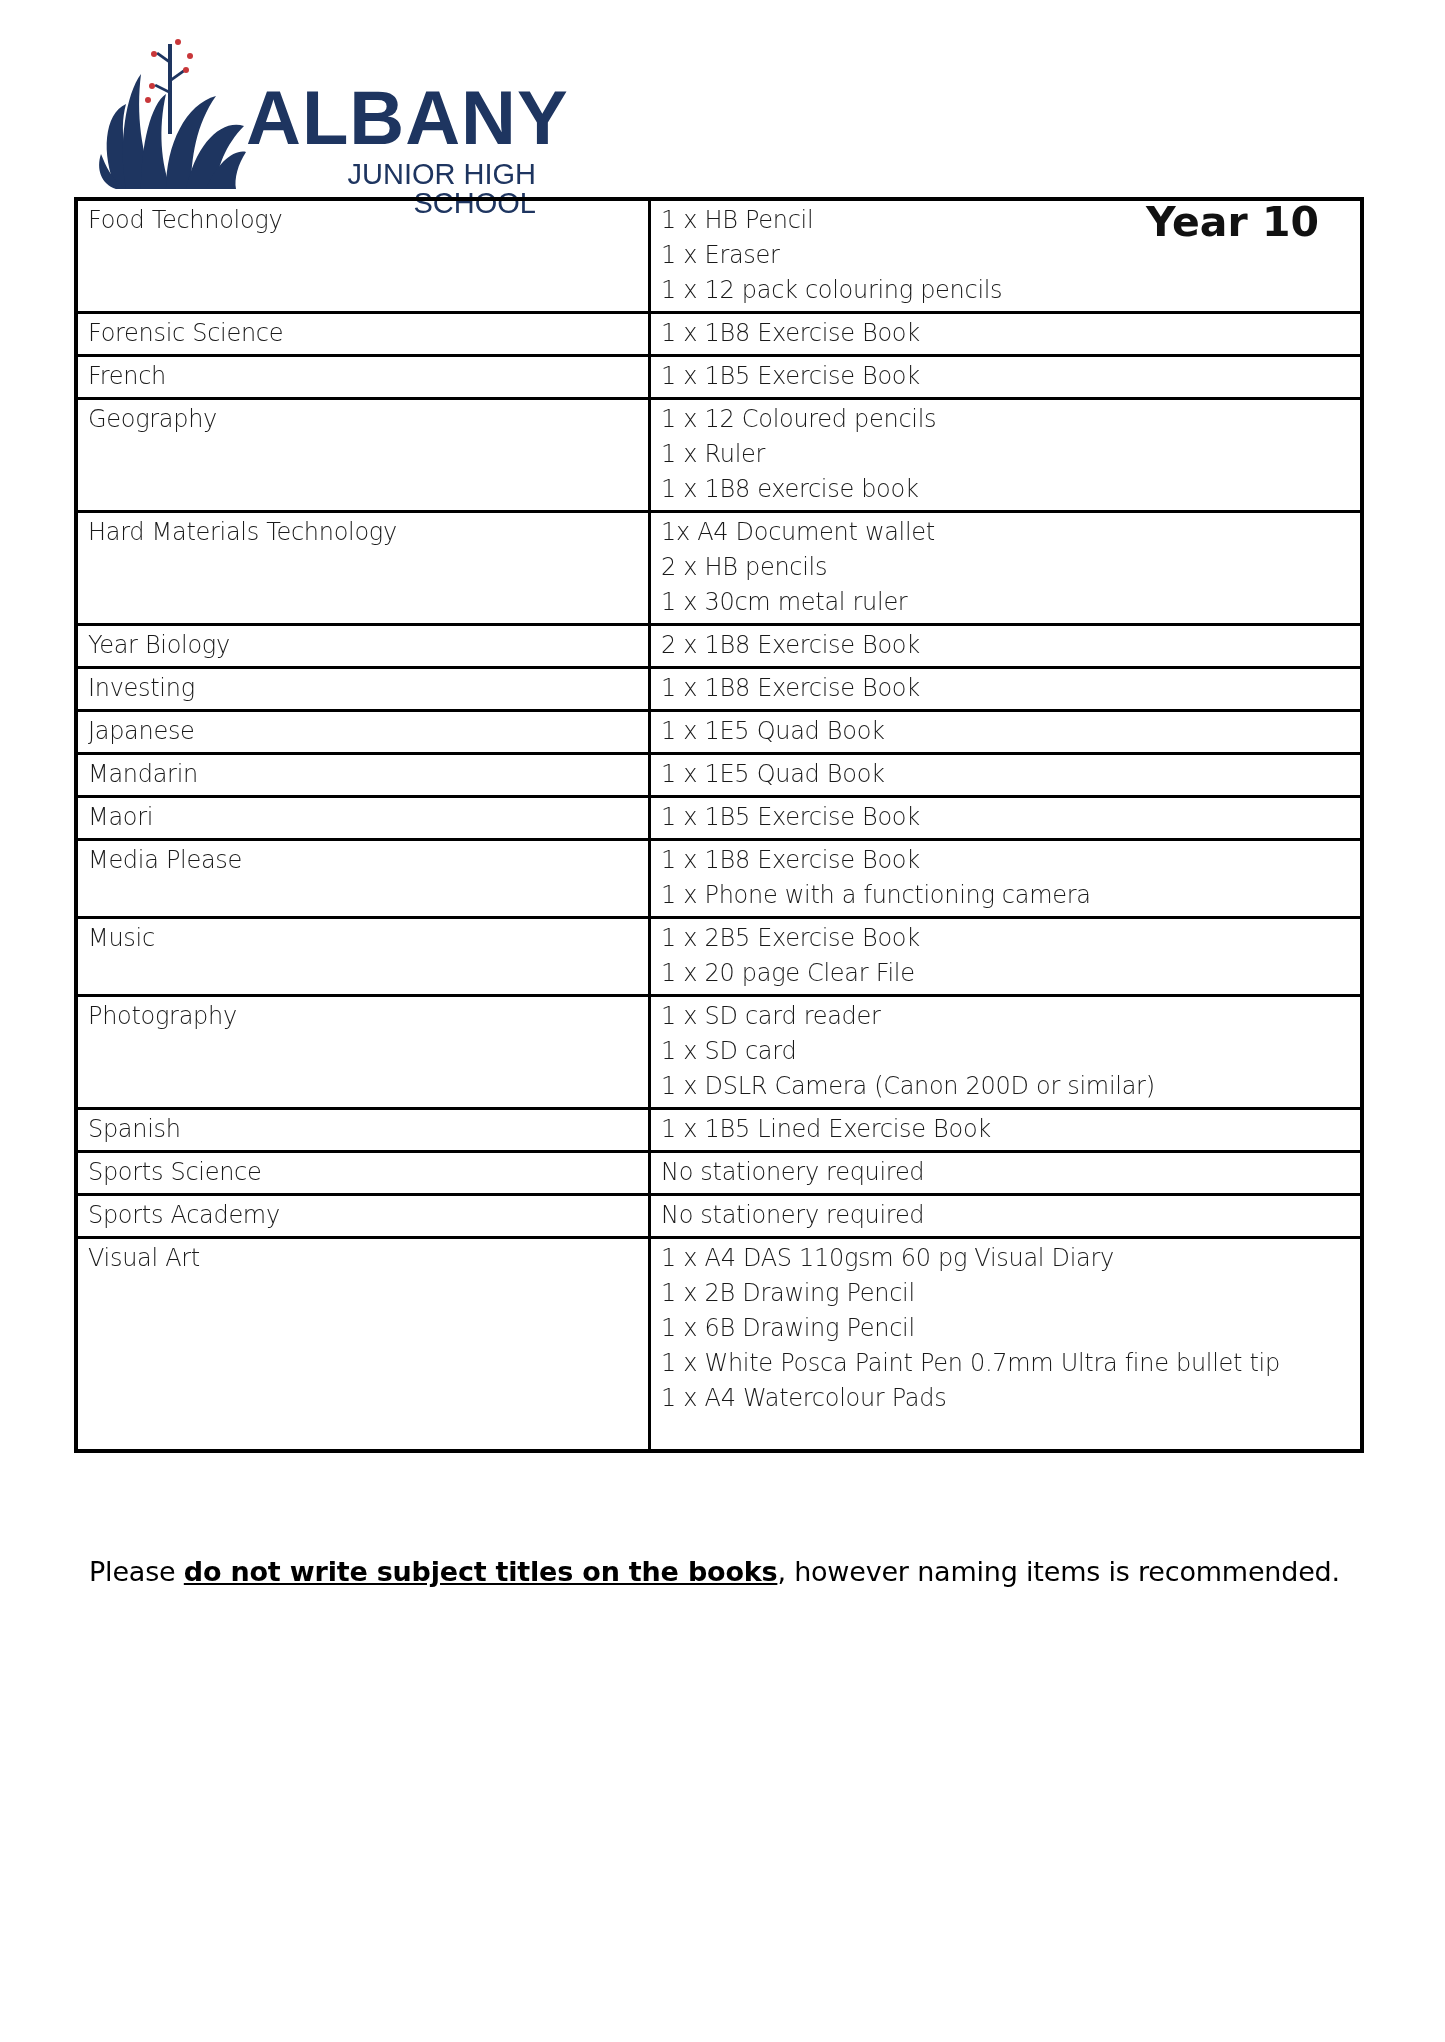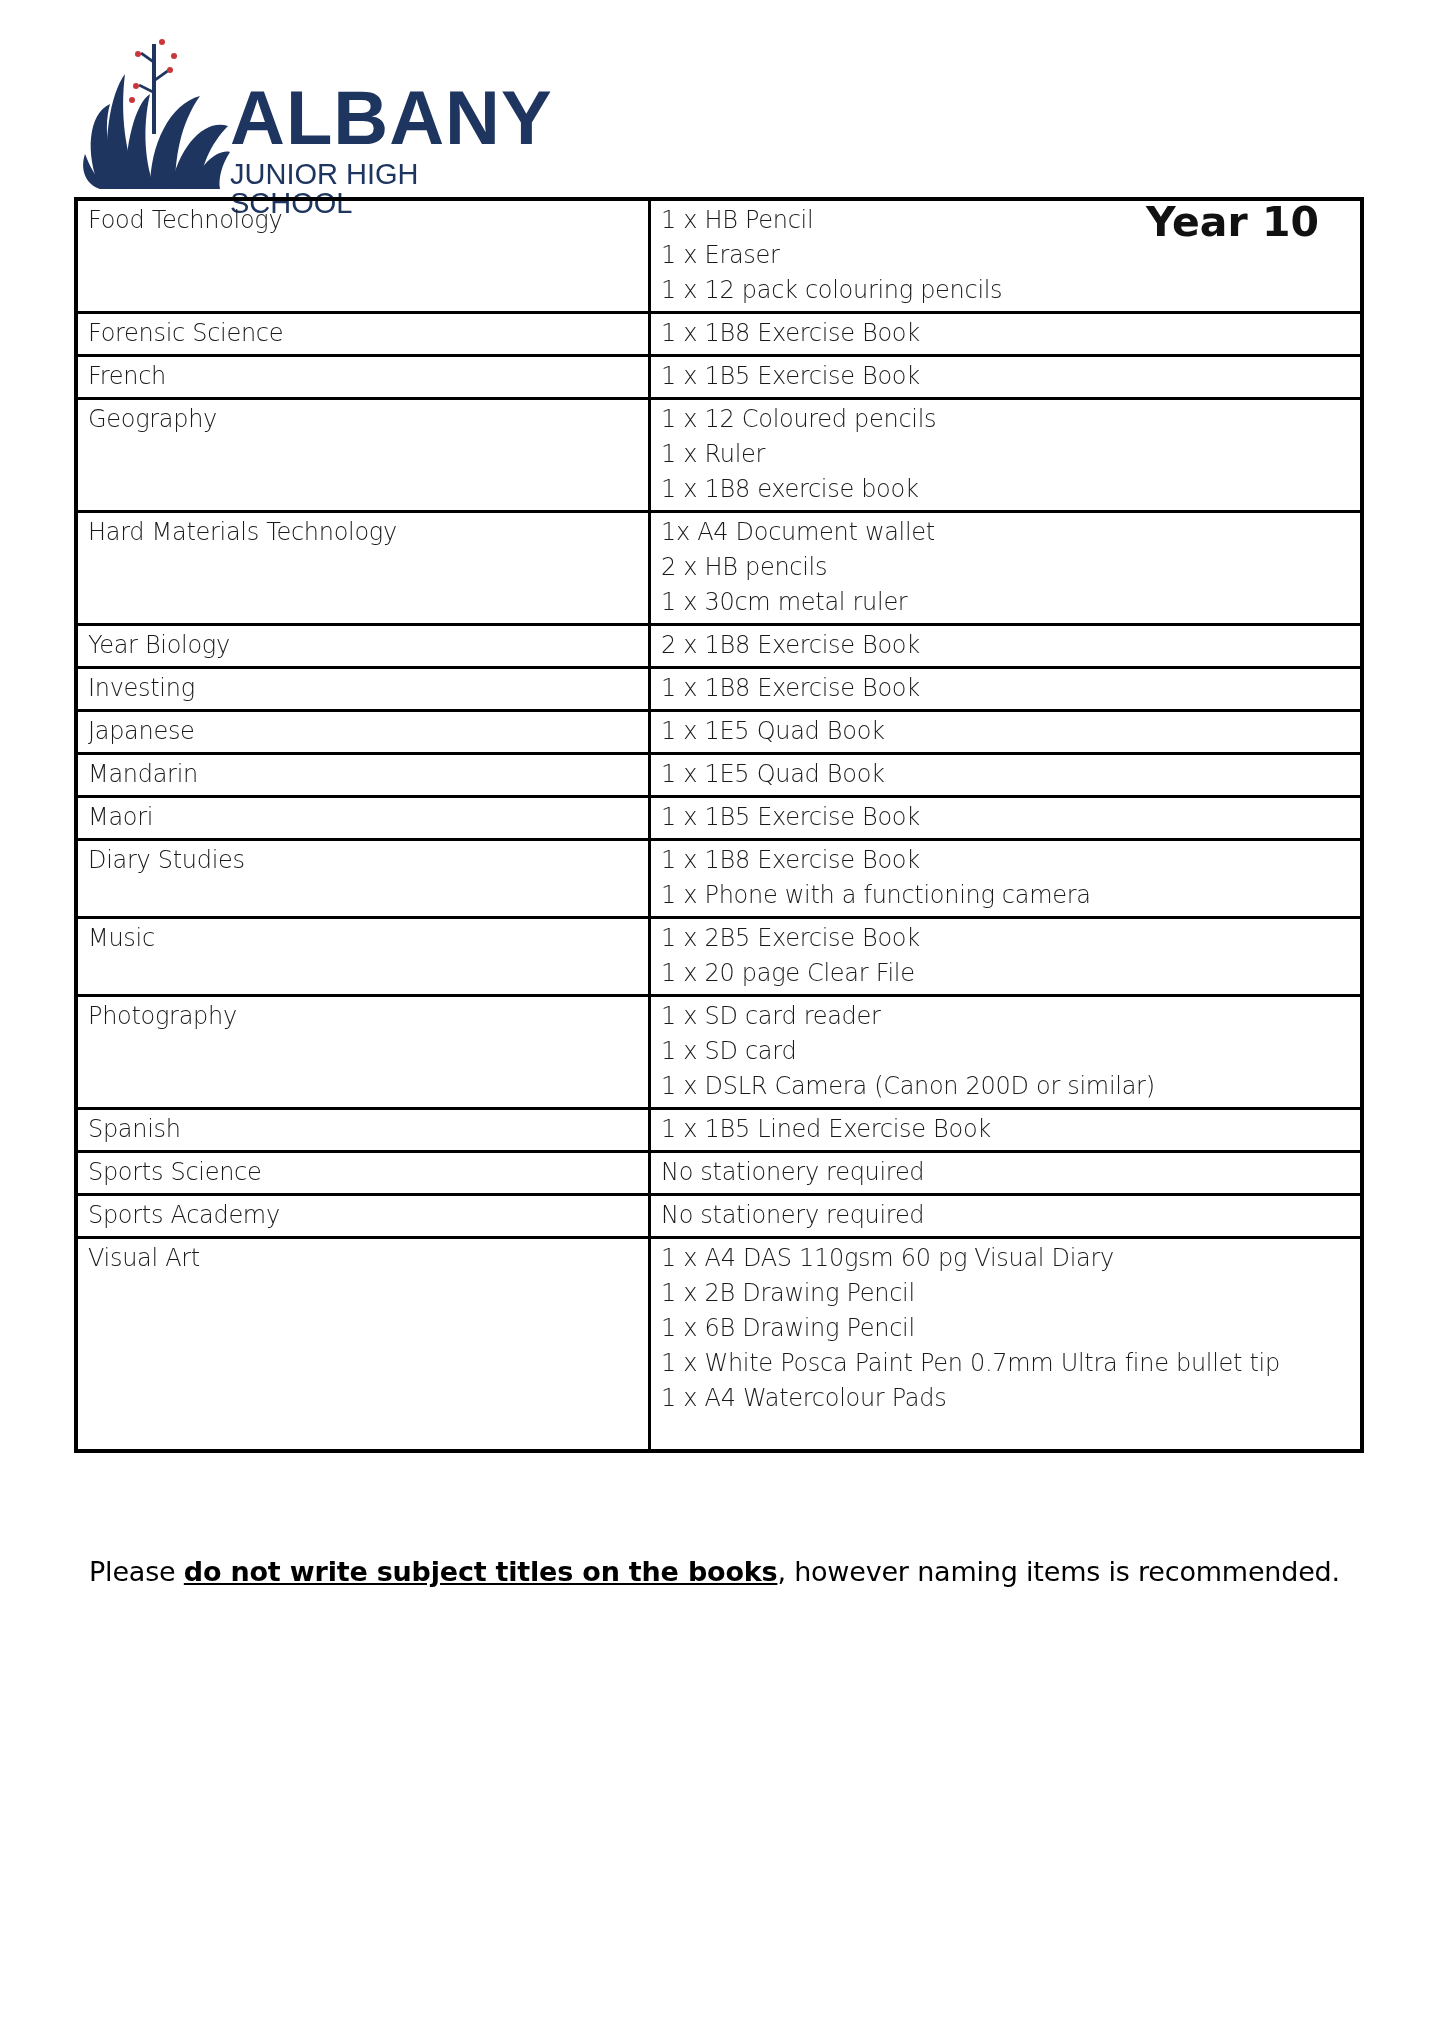--- a/index.html
+++ b/index.html
@@ -1,19 +1,19 @@
 <!DOCTYPE html>
 <html><head>
   <meta charset="utf-8">
   <style>
     html, body { margin: 0; padding: 0; background: #ffffff; }
     body { width: 1445px; height: 2042px; position: relative; overflow: hidden;
            font-family: "DejaVu Sans", sans-serif; color: #111; }
 
-    .logo { position: absolute; left: 80px; top: 34px; width: 440px; height: 160px; }
+    .logo { position: absolute; left: 96px; top: 34px; width: 440px; height: 160px; text-align: right; }
     .logo-word { position: absolute; left: 150px; top: 46px; font-family: "Liberation Sans", sans-serif;
                  font-weight: bold; font-size: 76px; letter-spacing: 1px; line-height: 1; }
     .logo-sub { position: absolute; left: 150px; top: 126px; font-family: "Liberation Sans", sans-serif;
                 font-size: 29px; line-height: 1; letter-spacing: 0px; }
 
     .year { position: absolute; left: 1146px; top: 154px; font-family: "DejaVu Sans", sans-serif;
             font-weight: bold; font-size: 41px; line-height: 1; margin-top: 48px; }
 
     table.list { position: absolute; left: 74px; top: 197px; width: 1290px;
                  border-collapse: collapse; border: 4px solid #000; table-layout: fixed; padding-left: 20px; }
@@ -123,21 +123,21 @@
           <div>1 x 1E5 Quad Book</div>
         </td>
       </tr>
       <tr>
         <td class="subj">Maori</td>
         <td class="items">
           <div>1 x 1B5 Exercise Book</div>
         </td>
       </tr>
       <tr>
-        <td class="subj">Diary Studies</td>
+        <td class="subj">Media Please</td>
         <td class="items">
           <div>1 x 1B8  Exercise Book</div>
           <div>1 x Phone with a functioning camera</div>
         </td>
       </tr>
       <tr>
         <td class="subj">Music</td>
         <td class="items">
           <div>1 x 2B5 Exercise Book</div>
           <div>1 x 20 page Clear File</div>

